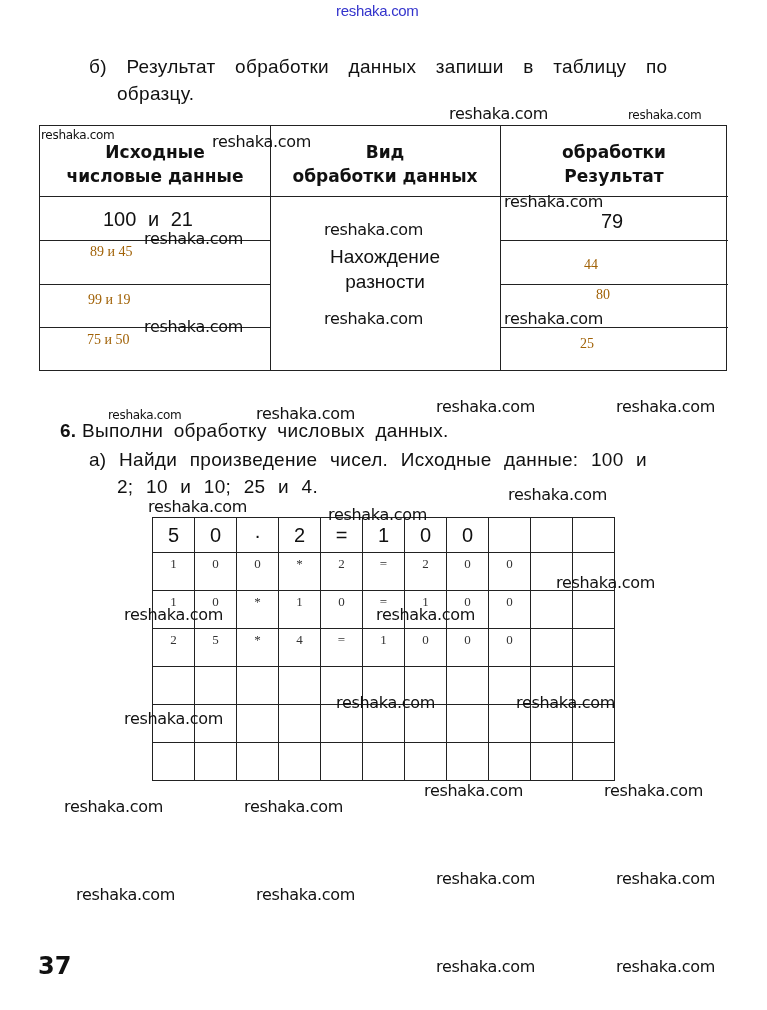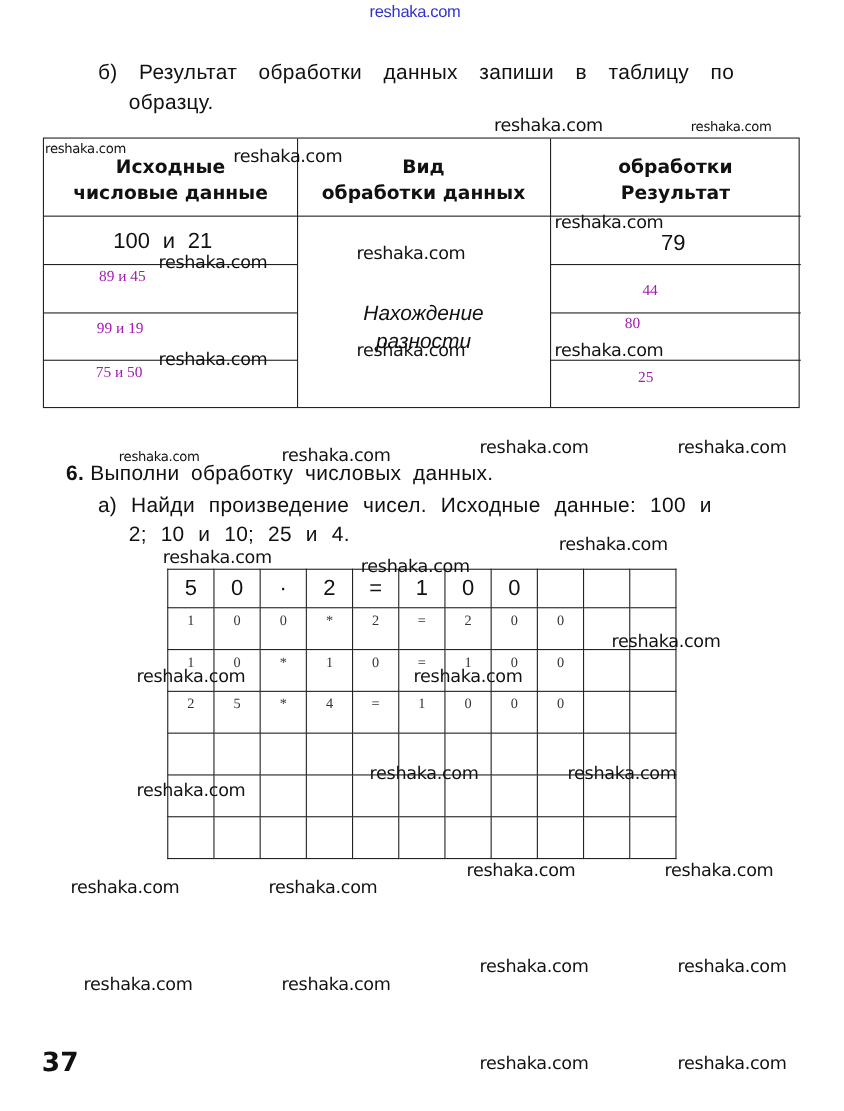--- a/index.html
+++ b/index.html
@@ -9,21 +9,21 @@
   .wm { position:absolute; font-family:"DejaVu Sans", sans-serif; color:#111; font-size:16px; white-space:nowrap; z-index:5; letter-spacing:-0.3px; }
   .wm.sm { font-size:12px; }
   .wm.top { color:#3333cc; font-size:15px; left:336px; top:2px; font-family:"Liberation Sans", sans-serif; }
   .para { font-size:19px; letter-spacing:0.3px; white-space:nowrap; }
   
   #tbl { position:absolute; left:39px; top:125px; width:688px; height:246px; border:1.5px solid #222; box-sizing:border-box; }
   .col { position:absolute; top:0; bottom:0; border-left:1.5px solid #222; }
   .hline { position:absolute; height:0; border-top:1.5px solid #222; }
   .th { position:absolute; font-weight:bold; font-family:"DejaVu Sans", sans-serif; font-size:17px; text-align:center; line-height:24px; }
   .cellbig { position:absolute; font-size:20px; }
-  .hand { position:absolute; font-family:"Liberation Serif", serif; font-size:14px; color:#a21caf; }
+  .hand { position:absolute; font-family:"Liberation Serif", serif; font-size:14px; color:#a16207; }
   
   #grid { position:absolute; left:152px; top:517px; border-collapse:collapse; }
   #grid td { width:41px; height:34px; border:1.5px solid #222; padding:0; text-align:center; vertical-align:middle; font-size:13px; font-family:"Liberation Serif", serif; color:#333; }
   #grid tr.print td { font-family:"Liberation Sans", sans-serif; font-size:20px; color:#111; }
   #grid tr.hw td { vertical-align:top; padding-top:3px; }
 </style>
 </head>
 <body>
 
 <div class="wm top">reshaka.com</div>
@@ -53,28 +53,28 @@
   <div class="th" style="left:460px; width:228px; top:14px;">
     <div>обработки</div>
     <div>Результат</div>
   </div>
 
   <div class="cellbig" style="left:63px; top:82px; word-spacing:6px;">100 и 21</div>
   <div class="hand" style="left:50px; top:118px;">89 и 45</div>
   <div class="hand" style="left:48px; top:166px;">99 и 19</div>
   <div class="hand" style="left:47px; top:206px;">75 и 50</div>
 
-  <div class="cellbig" style="left:230px; width:230px; top:147px; text-align:center; font-size:19px; line-height:25px;font-style:italic;">
+  <div class="cellbig" style="left:230px; width:230px; top:118px; text-align:center; font-size:19px; line-height:25px;">
     <div>Нахождение</div>
     <div>разности</div>
   </div>
 
   <div class="cellbig" style="left:561px; top:84px;">79</div>
   <div class="hand" style="left:544px; top:131px;">44</div>
-  <div class="hand" style="left:528px; top:161px;">80</div>
+  <div class="hand" style="left:556px; top:161px;">80</div>
   <div class="hand" style="left:540px; top:210px;">25</div>
 </div>
 
 <div class="abs para" style="left:60px; top:420px;">
   <b>6.</b>
   <span style="word-spacing:5px;text-align:right;">Выполни обработку числовых данных.</span>
 </div>
 <div class="abs para" style="left:89px; top:449px; word-spacing:7px;">а) Найди произведение чисел. Исходные данные: 100 и</div>
 <div class="abs para" style="left:117px; top:476px; word-spacing:7px;">2; 10 и 10; 25 и 4.</div>
 

